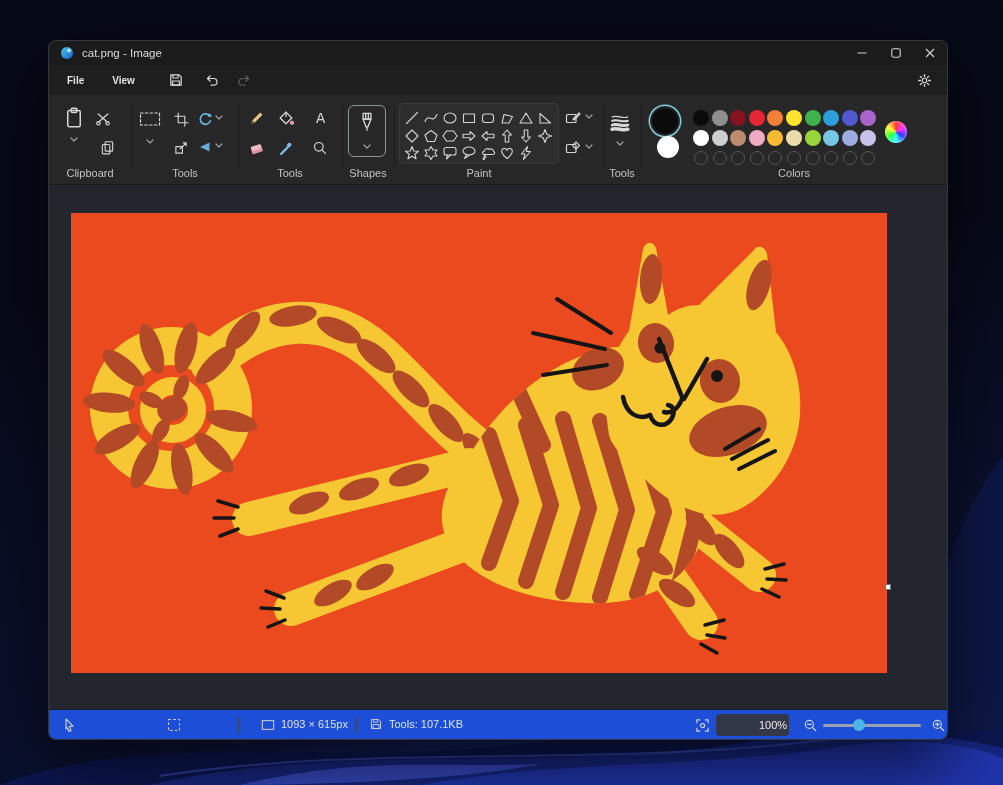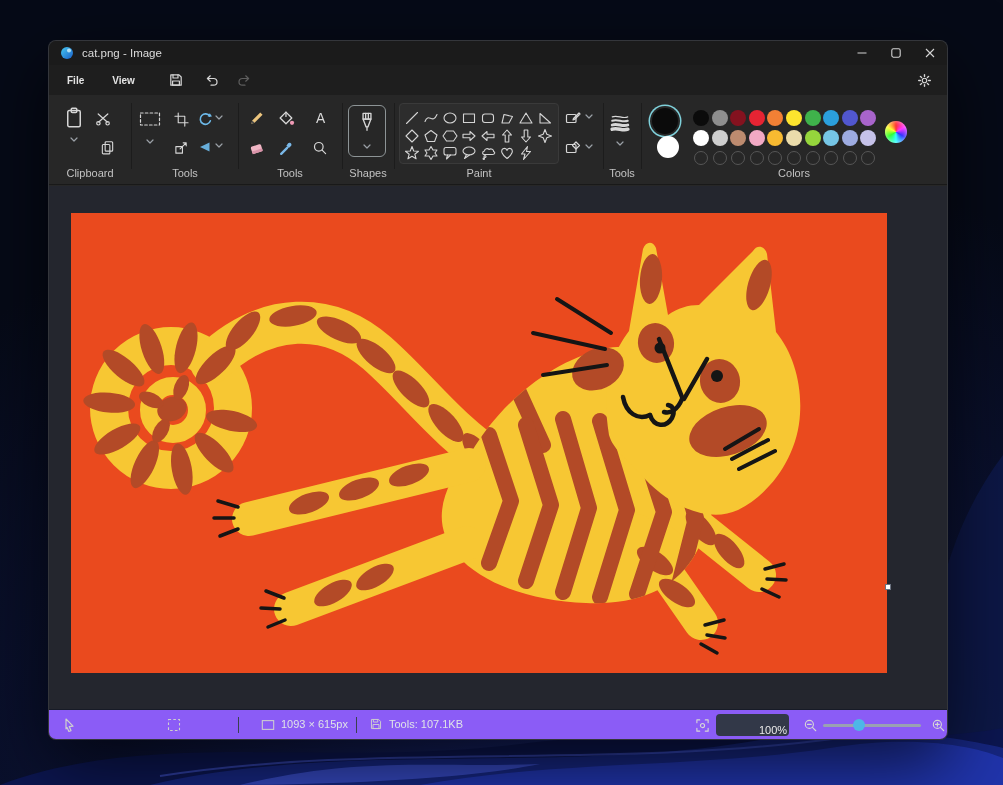--- a/index.html
+++ b/index.html
@@ -38,25 +38,25 @@
   .swatch{position:absolute;width:16px;height:16px;border-radius:50%;}
   .swatch-empty{position:absolute;width:14px;height:14px;border-radius:50%;border:1.5px solid #565656;background:transparent;}
   .wheel{position:absolute;left:836px;top:26px;width:22px;height:22px;border-radius:50%;
          background:conic-gradient(#f33,#f3f,#33f,#3ff,#3f3,#ff3,#f33);box-shadow:inset 0 0 4px rgba(255,255,255,.55);}
 
   .workspace{position:absolute;left:0;top:145px;width:100%;height:525px;background:#24262e;}
   .canvas-host{position:absolute;left:22px;top:27px;width:816px;height:460px;}
   .canvas-host svg{display:block;}
   .handle{position:absolute;width:6px;height:6px;background:#fff;border:1px solid #6b7280;}
 
-  .statusbar{position:absolute;left:0;bottom:0;width:100%;height:30px;background:#8b5cf6;border-top:1px solid #171b27;}
+  .statusbar{position:absolute;left:0;bottom:0;width:100%;height:30px;background:#1d4ed8;border-top:1px solid #171b27;}
   .sb{position:absolute;color:#dfe2e8;font-size:11px;}
   .sb-div{position:absolute;top:7px;width:1px;height:16px;background:#3a4050;}
   .zoombox{position:absolute;left:667px;top:4px;width:73px;height:22px;background:#323848;border-radius:4px;
-           display:flex;align-items:flex-end;justify-content:center;gap:5px;color:#eaeaea;font-size:11px;padding-left:46px;}
+           display:flex;align-items:center;justify-content:center;gap:5px;color:#eaeaea;font-size:11px;padding-left:46px;}
   .slider-track{position:absolute;left:774px;top:14px;width:98px;height:2.5px;background:#99a1b2;border-radius:2px;}
   .slider-thumb{position:absolute;left:804px;top:9px;width:12px;height:12px;border-radius:50%;background:#4db6e8;}
 
   
   .cbg{fill:var(--art-background);}
   .cf{fill:var(--art-body);}
   .cb{stroke:var(--art-body);fill:none;stroke-linecap:round;}
   .sf{fill:var(--art-stripes);}
   .ss{stroke:var(--art-stripes);fill:none;stroke-linecap:round;stroke-linejoin:round;}
   .ink{stroke:var(--art-ink);fill:none;stroke-linecap:round;}

